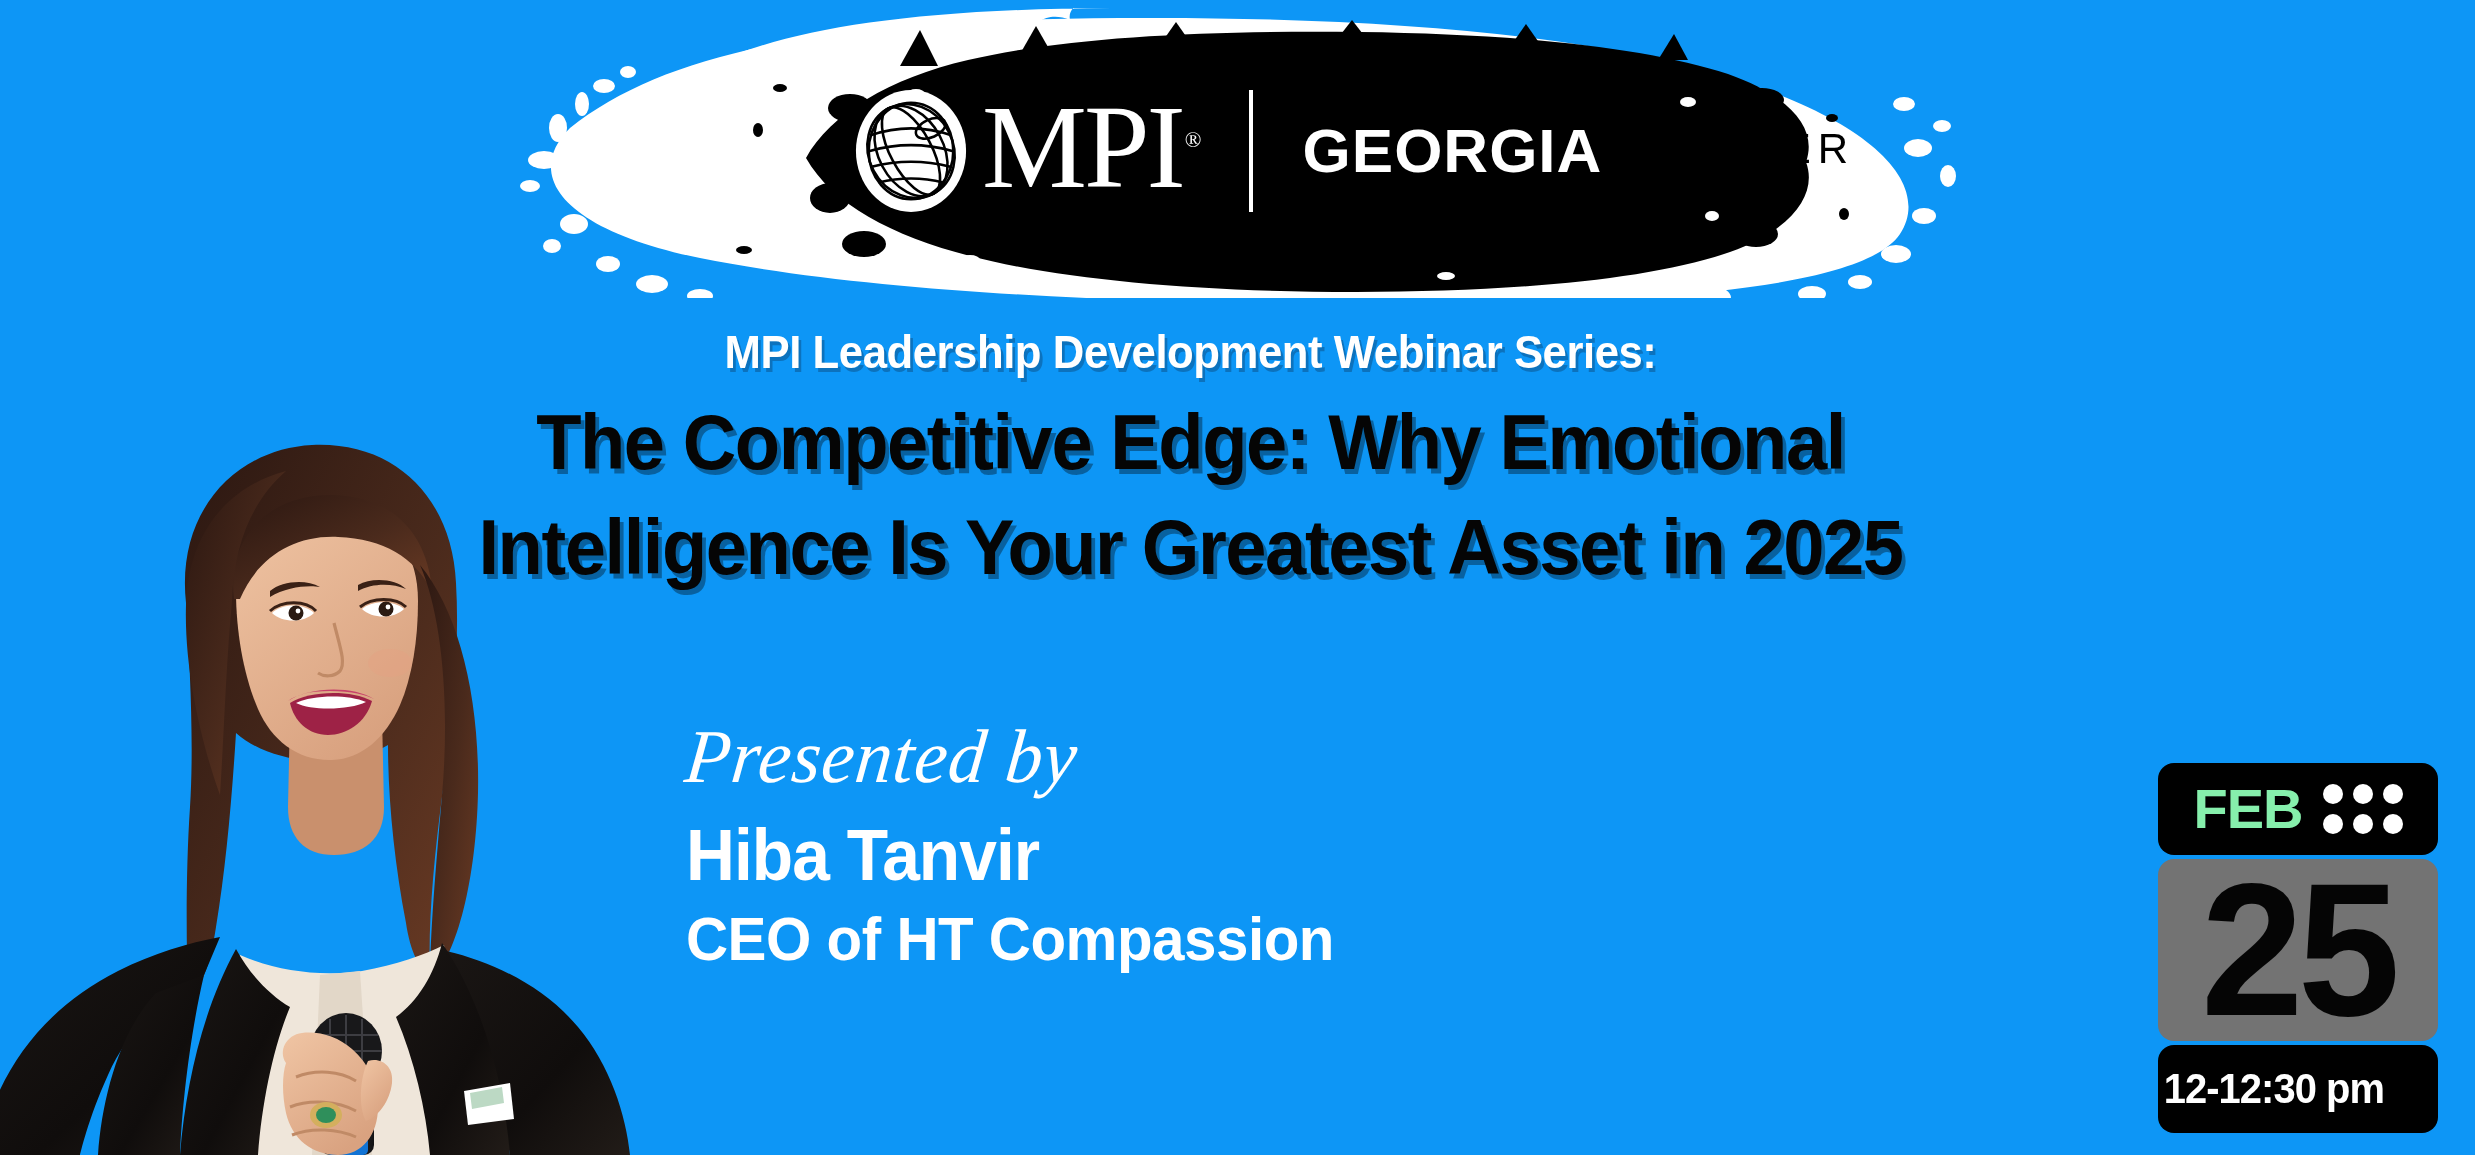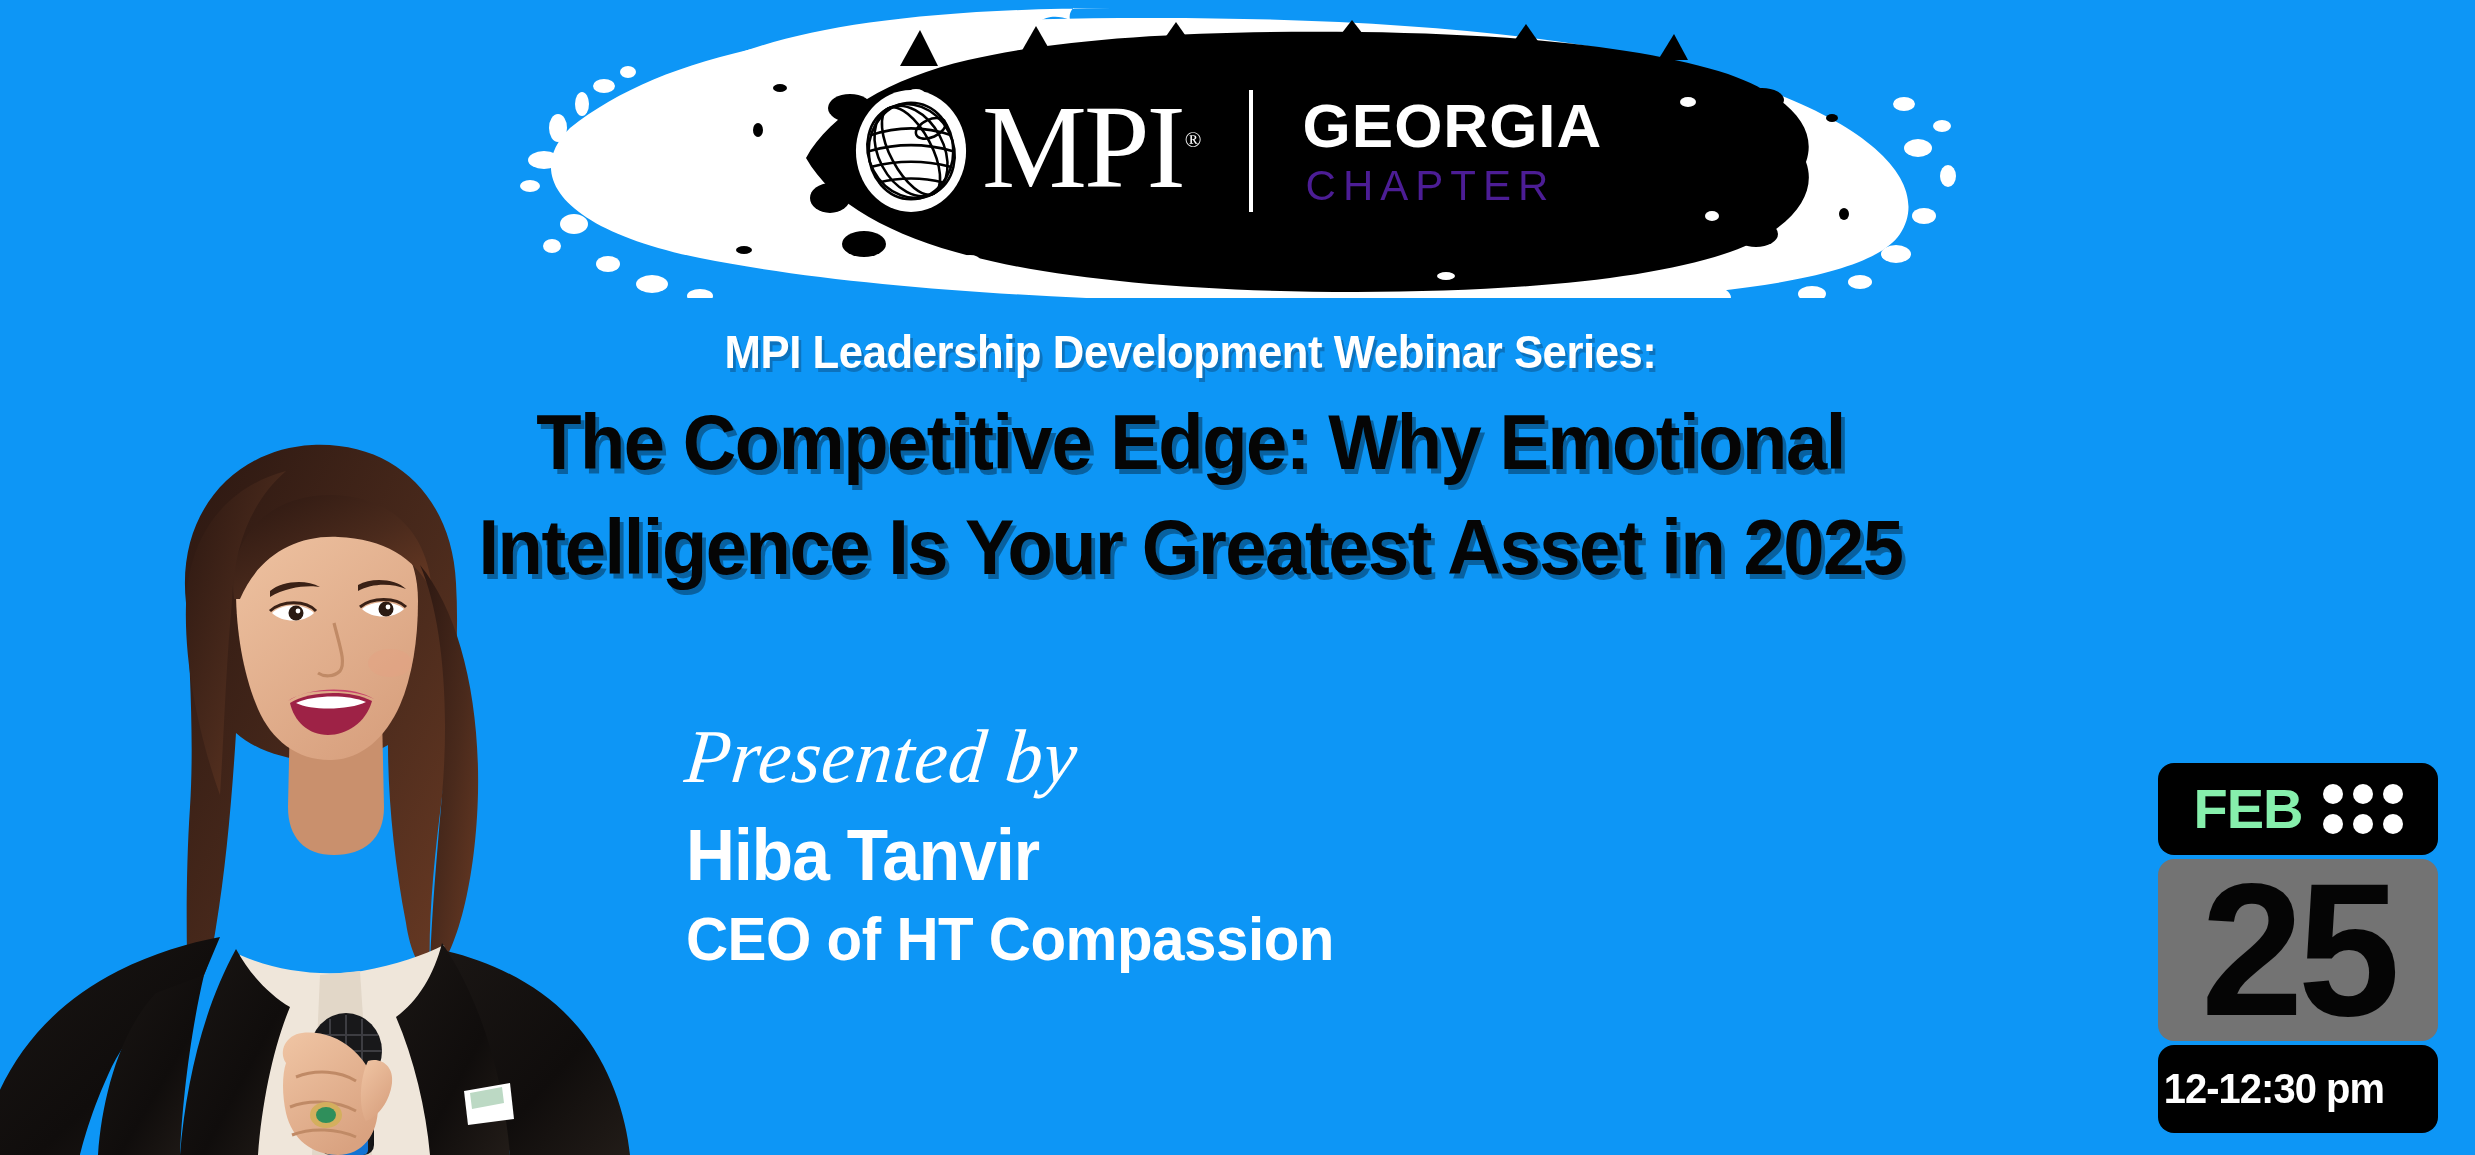--- a/index.html
+++ b/index.html
@@ -66,36 +66,35 @@
   .logo-divider {
     width: 4px;
     height: 122px;
     background: #ffffff;
     margin: 0 34px 0 34px;
     flex: 0 0 auto;
   }
 
   .chapter-block {
     display: flex;
-    flex-direction: column;
     justify-content: space-between;
     line-height: 1;
   }
   .chapter-state {
     font-family: "Liberation Sans", sans-serif;
     font-weight: bold;
     font-size: 62px;
     color: #ffffff;
     letter-spacing: 1px;
   }
   .chapter-word {
     font-family: "Liberation Sans", sans-serif;
     font-weight: normal;
     font-size: 42px;
-    color: #4c1d95;
+    color: #000000;
     letter-spacing: 7px;
     margin-top: 8px;
     margin-left: 3px;
   }
 
   
   #headline-block {
     position: absolute;
     left: 0;
     top: 325px;

